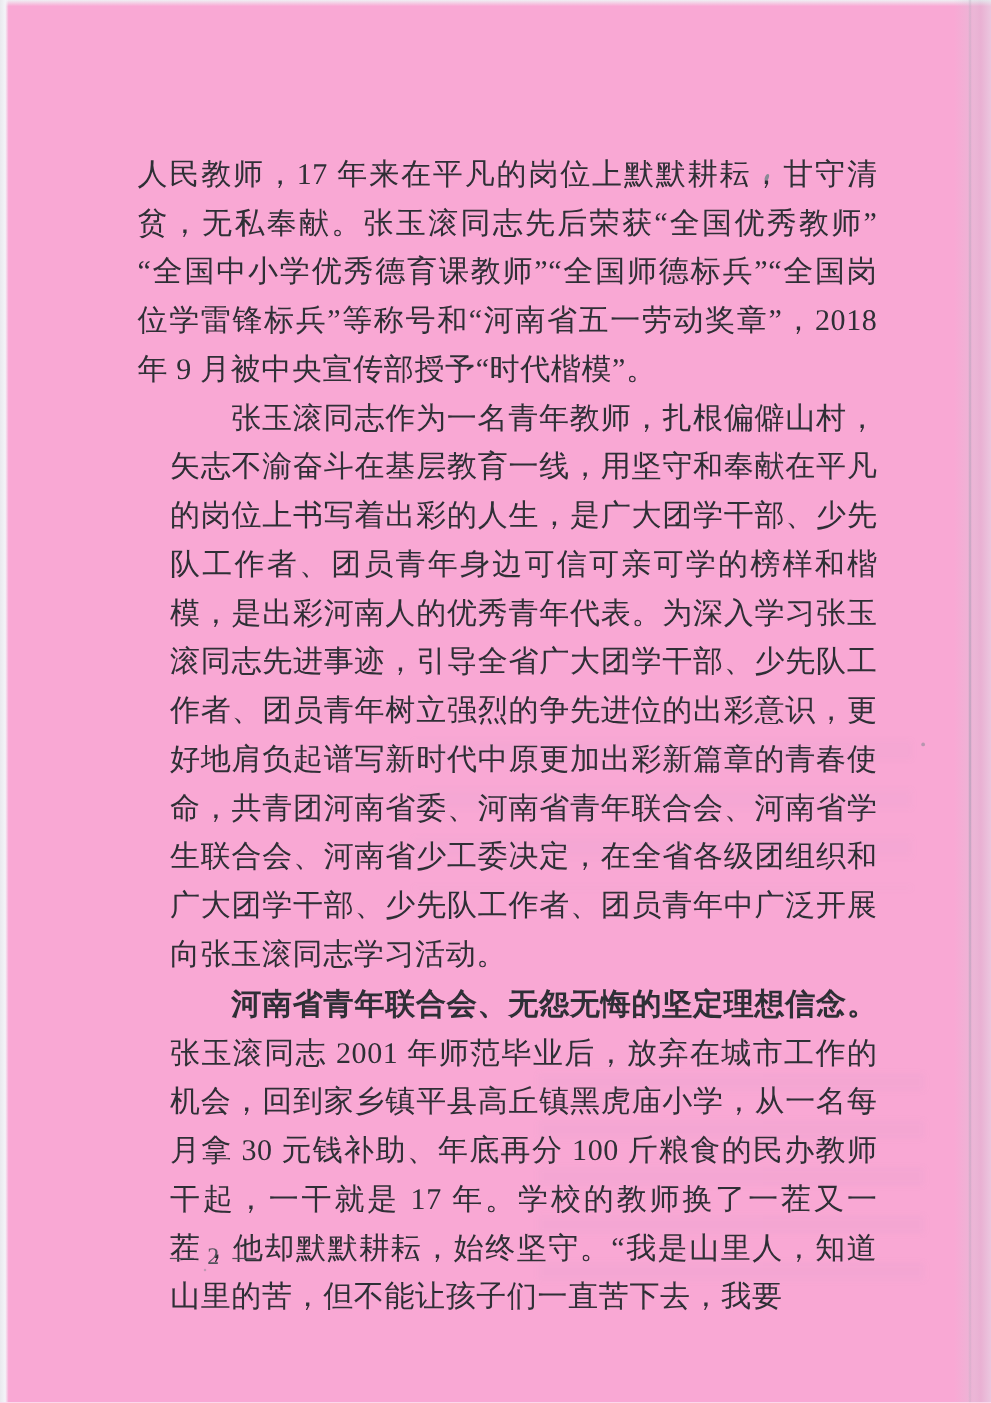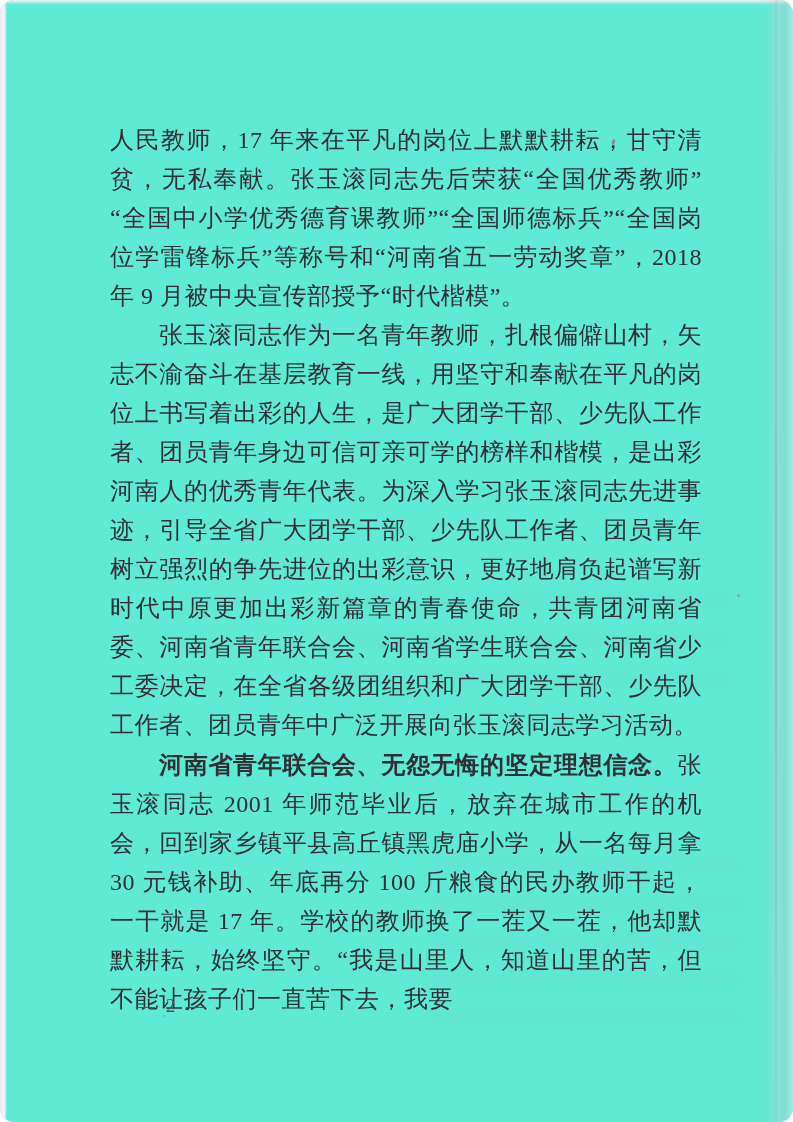--- a/index.html
+++ b/index.html
@@ -4,24 +4,23 @@
 <style>
   html, body {
     margin: 0;
     padding: 0;
     background: #ffffff;
   }
   .scan {
     position: relative;
     width: 793px;
     height: 1122px;
-    background: #5eead4;
+    background: #f9a8d4;
     overflow: hidden;
     font-family: "Liberation Serif", "DejaVu Serif", serif;
-    border-radius: 14px;
   }
   
   .edge-left {
     position: absolute;
     left: 0; top: 0; bottom: 0;
     width: 7px;
     background: linear-gradient(90deg, #e9e9ee 0%, #f4f4f8 60%, rgba(244,244,248,0) 100%);
   }
   .edge-right {
     position: absolute;
@@ -80,20 +79,21 @@
     letter-spacing: 0.5px;
     color: #2f2f36;
     text-align: justify;
   }
   .para {
     margin: 0;
     text-justify: inter-ideograph;
   }
   .para.indent {
     text-indent: 49px;
+    margin-left: 26px;
   }
   .bold-lead {
     font-weight: 700;
     font-family: "Liberation Sans", "DejaVu Sans", sans-serif;
   }
   .page-number {
     position: absolute;
     left: 112px;
     top: 995px;
     width: 120px;

